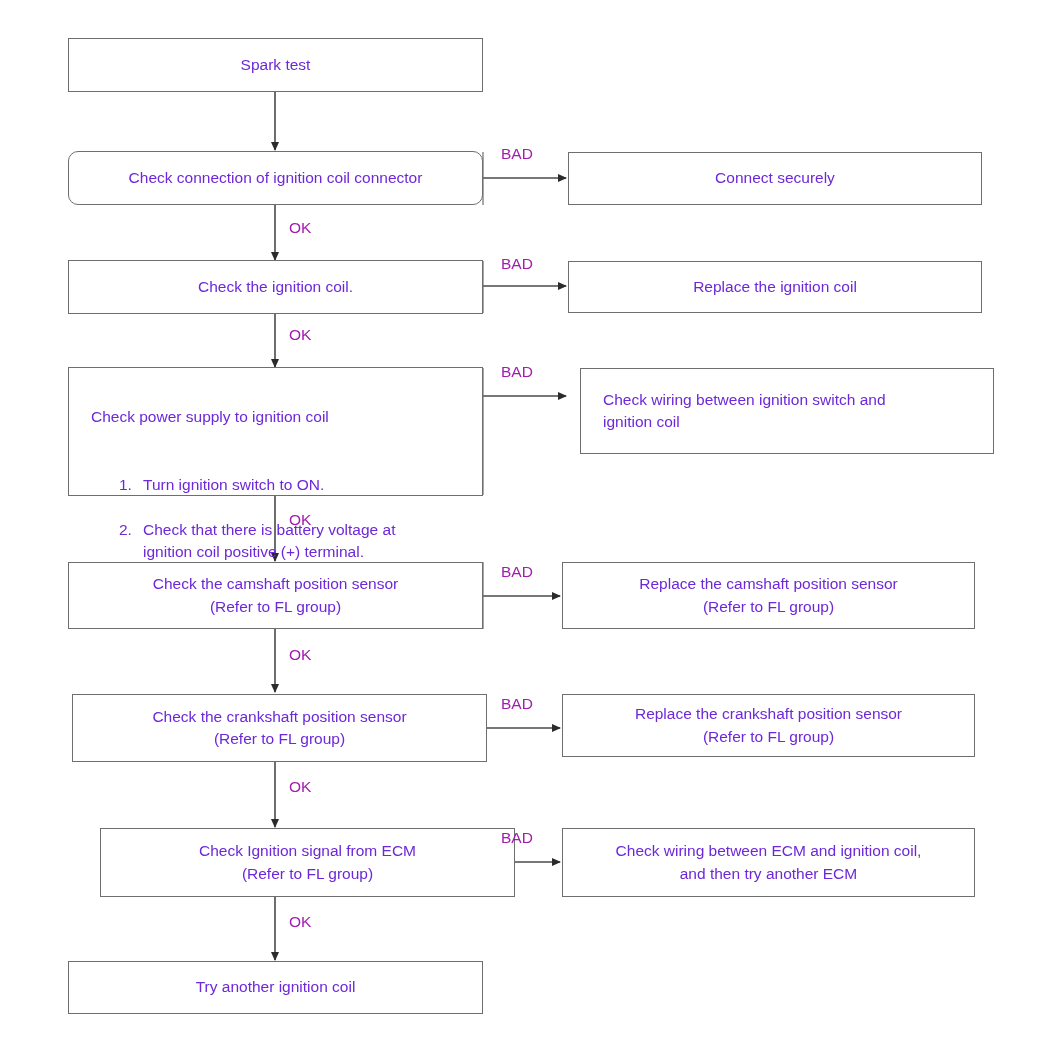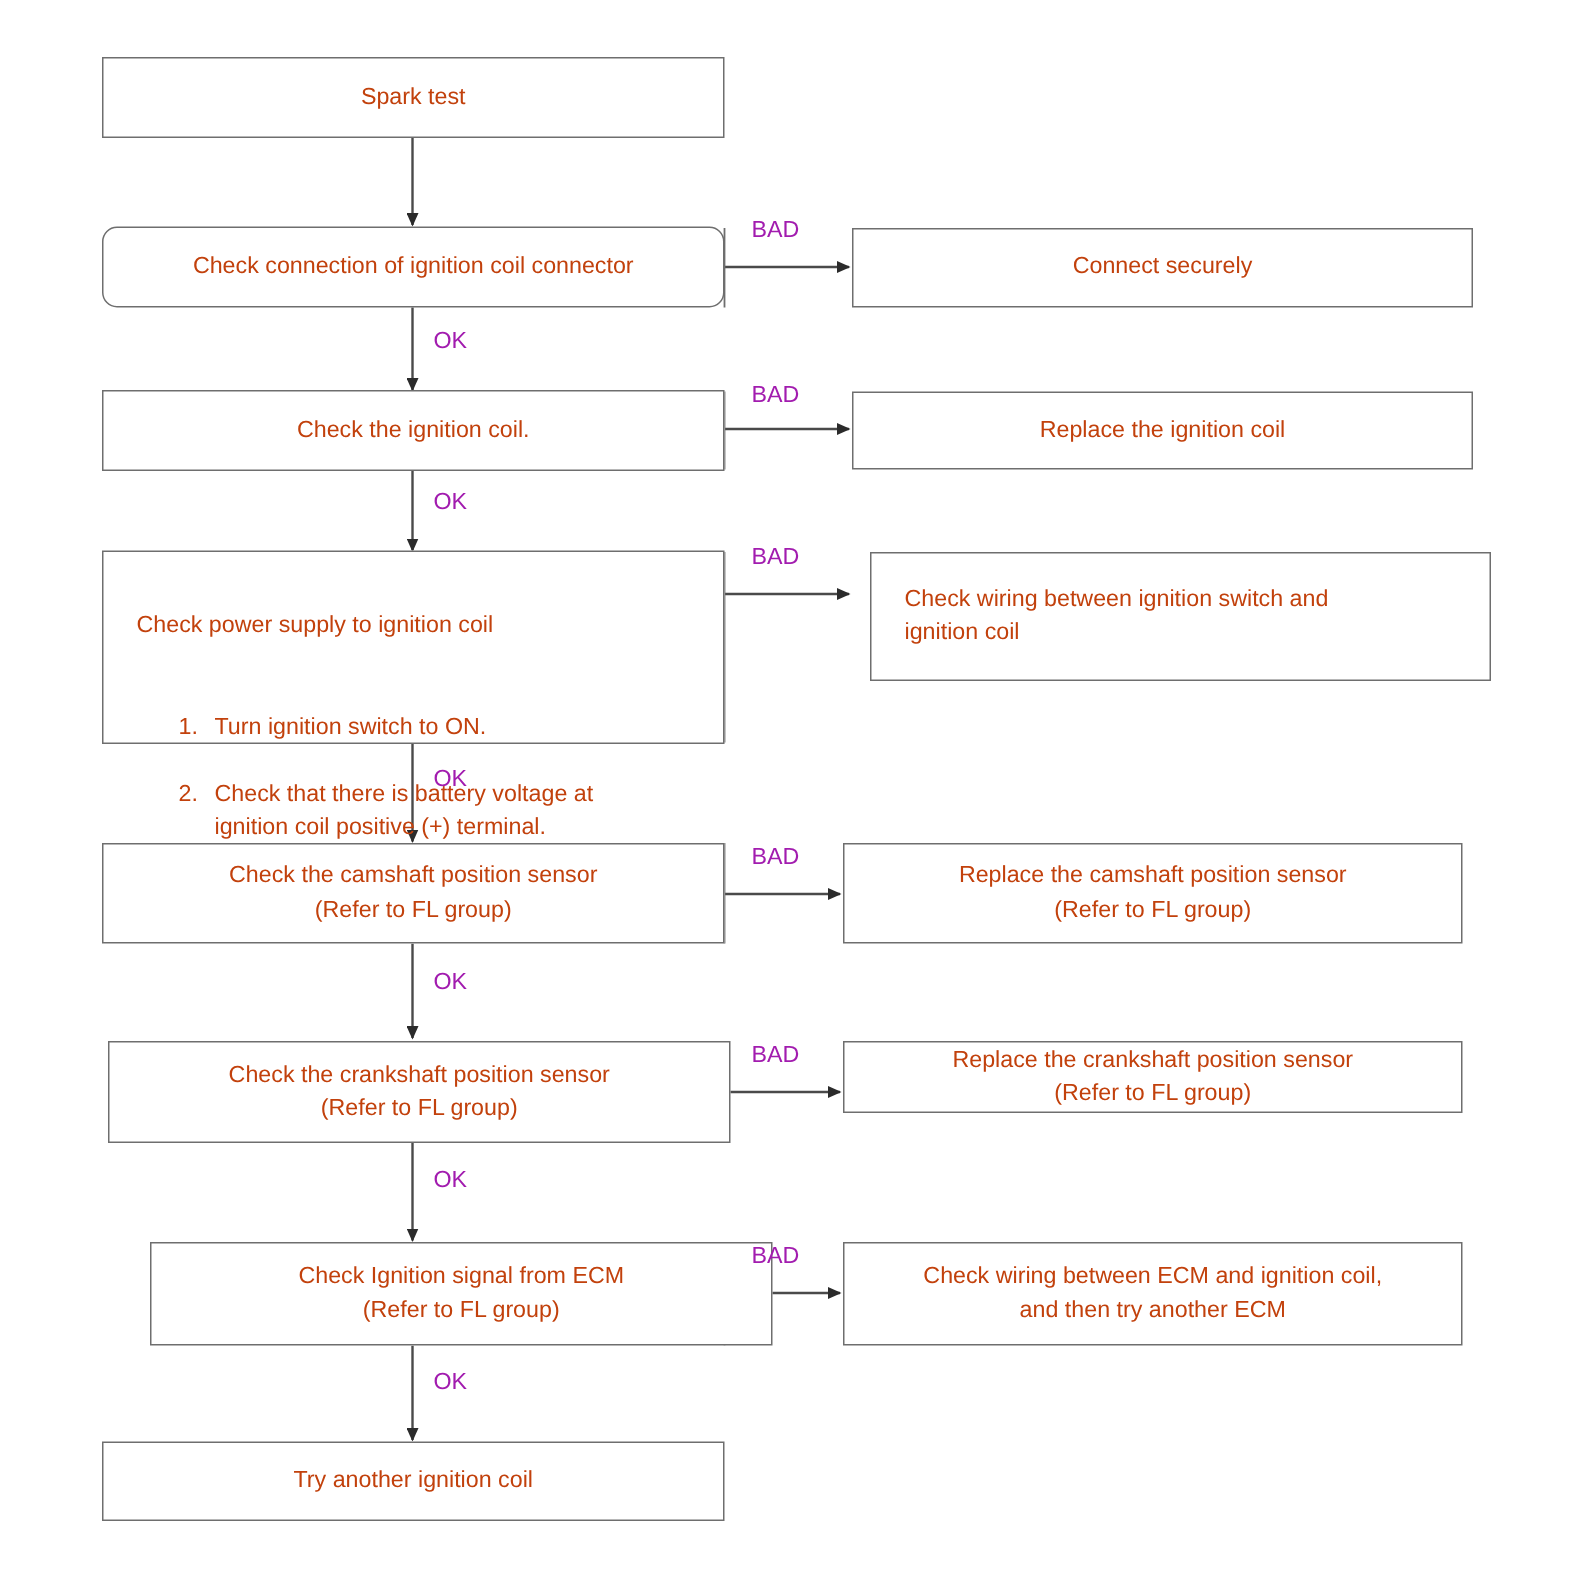--- a/index.html
+++ b/index.html
@@ -21,21 +21,21 @@
   .node {
     position: absolute;
     box-sizing: border-box;
     border: 1px solid #6e6e6e;
     background: #ffffff;
     display: flex;
     align-items: center;
     justify-content: center;
     font-size: 15.5px;
     line-height: 1.45;
-    color: #c2410c;
+    color: #6d28d9;
     padding: 4px 10px;
   }
   .node .txt {
     text-align: center;
     white-space: pre-line;
   }
   .node.left-text {
     justify-content: flex-start;
     padding-left: 22px;
     margin-left: 12px;
@@ -187,21 +187,21 @@
   <div class="node left-text" style="left:568px; top:368px; width:414px; height:86px;">
     <span class="txt">Check wiring between ignition switch and
 ignition coil</span>
   </div>
 
   <div class="node" style="left:562px; top:562px; width:413px; height:67px;">
     <span class="txt">Replace the camshaft position sensor
 (Refer to FL group)</span>
   </div>
 
-  <div class="node" style="left:562px; top:694px; width:413px; height:48px;">
+  <div class="node" style="left:562px; top:694px; width:413px; height:63px;">
     <span class="txt">Replace the crankshaft position sensor
 (Refer to FL group)</span>
   </div>
 
   <div class="node" style="left:562px; top:828px; width:413px; height:69px;">
     <span class="txt">Check wiring between ECM and ignition coil,
 and then try another ECM</span>
   </div>
 
   <div class="edge-label" style="left:289px; top:219px;">OK</div>

